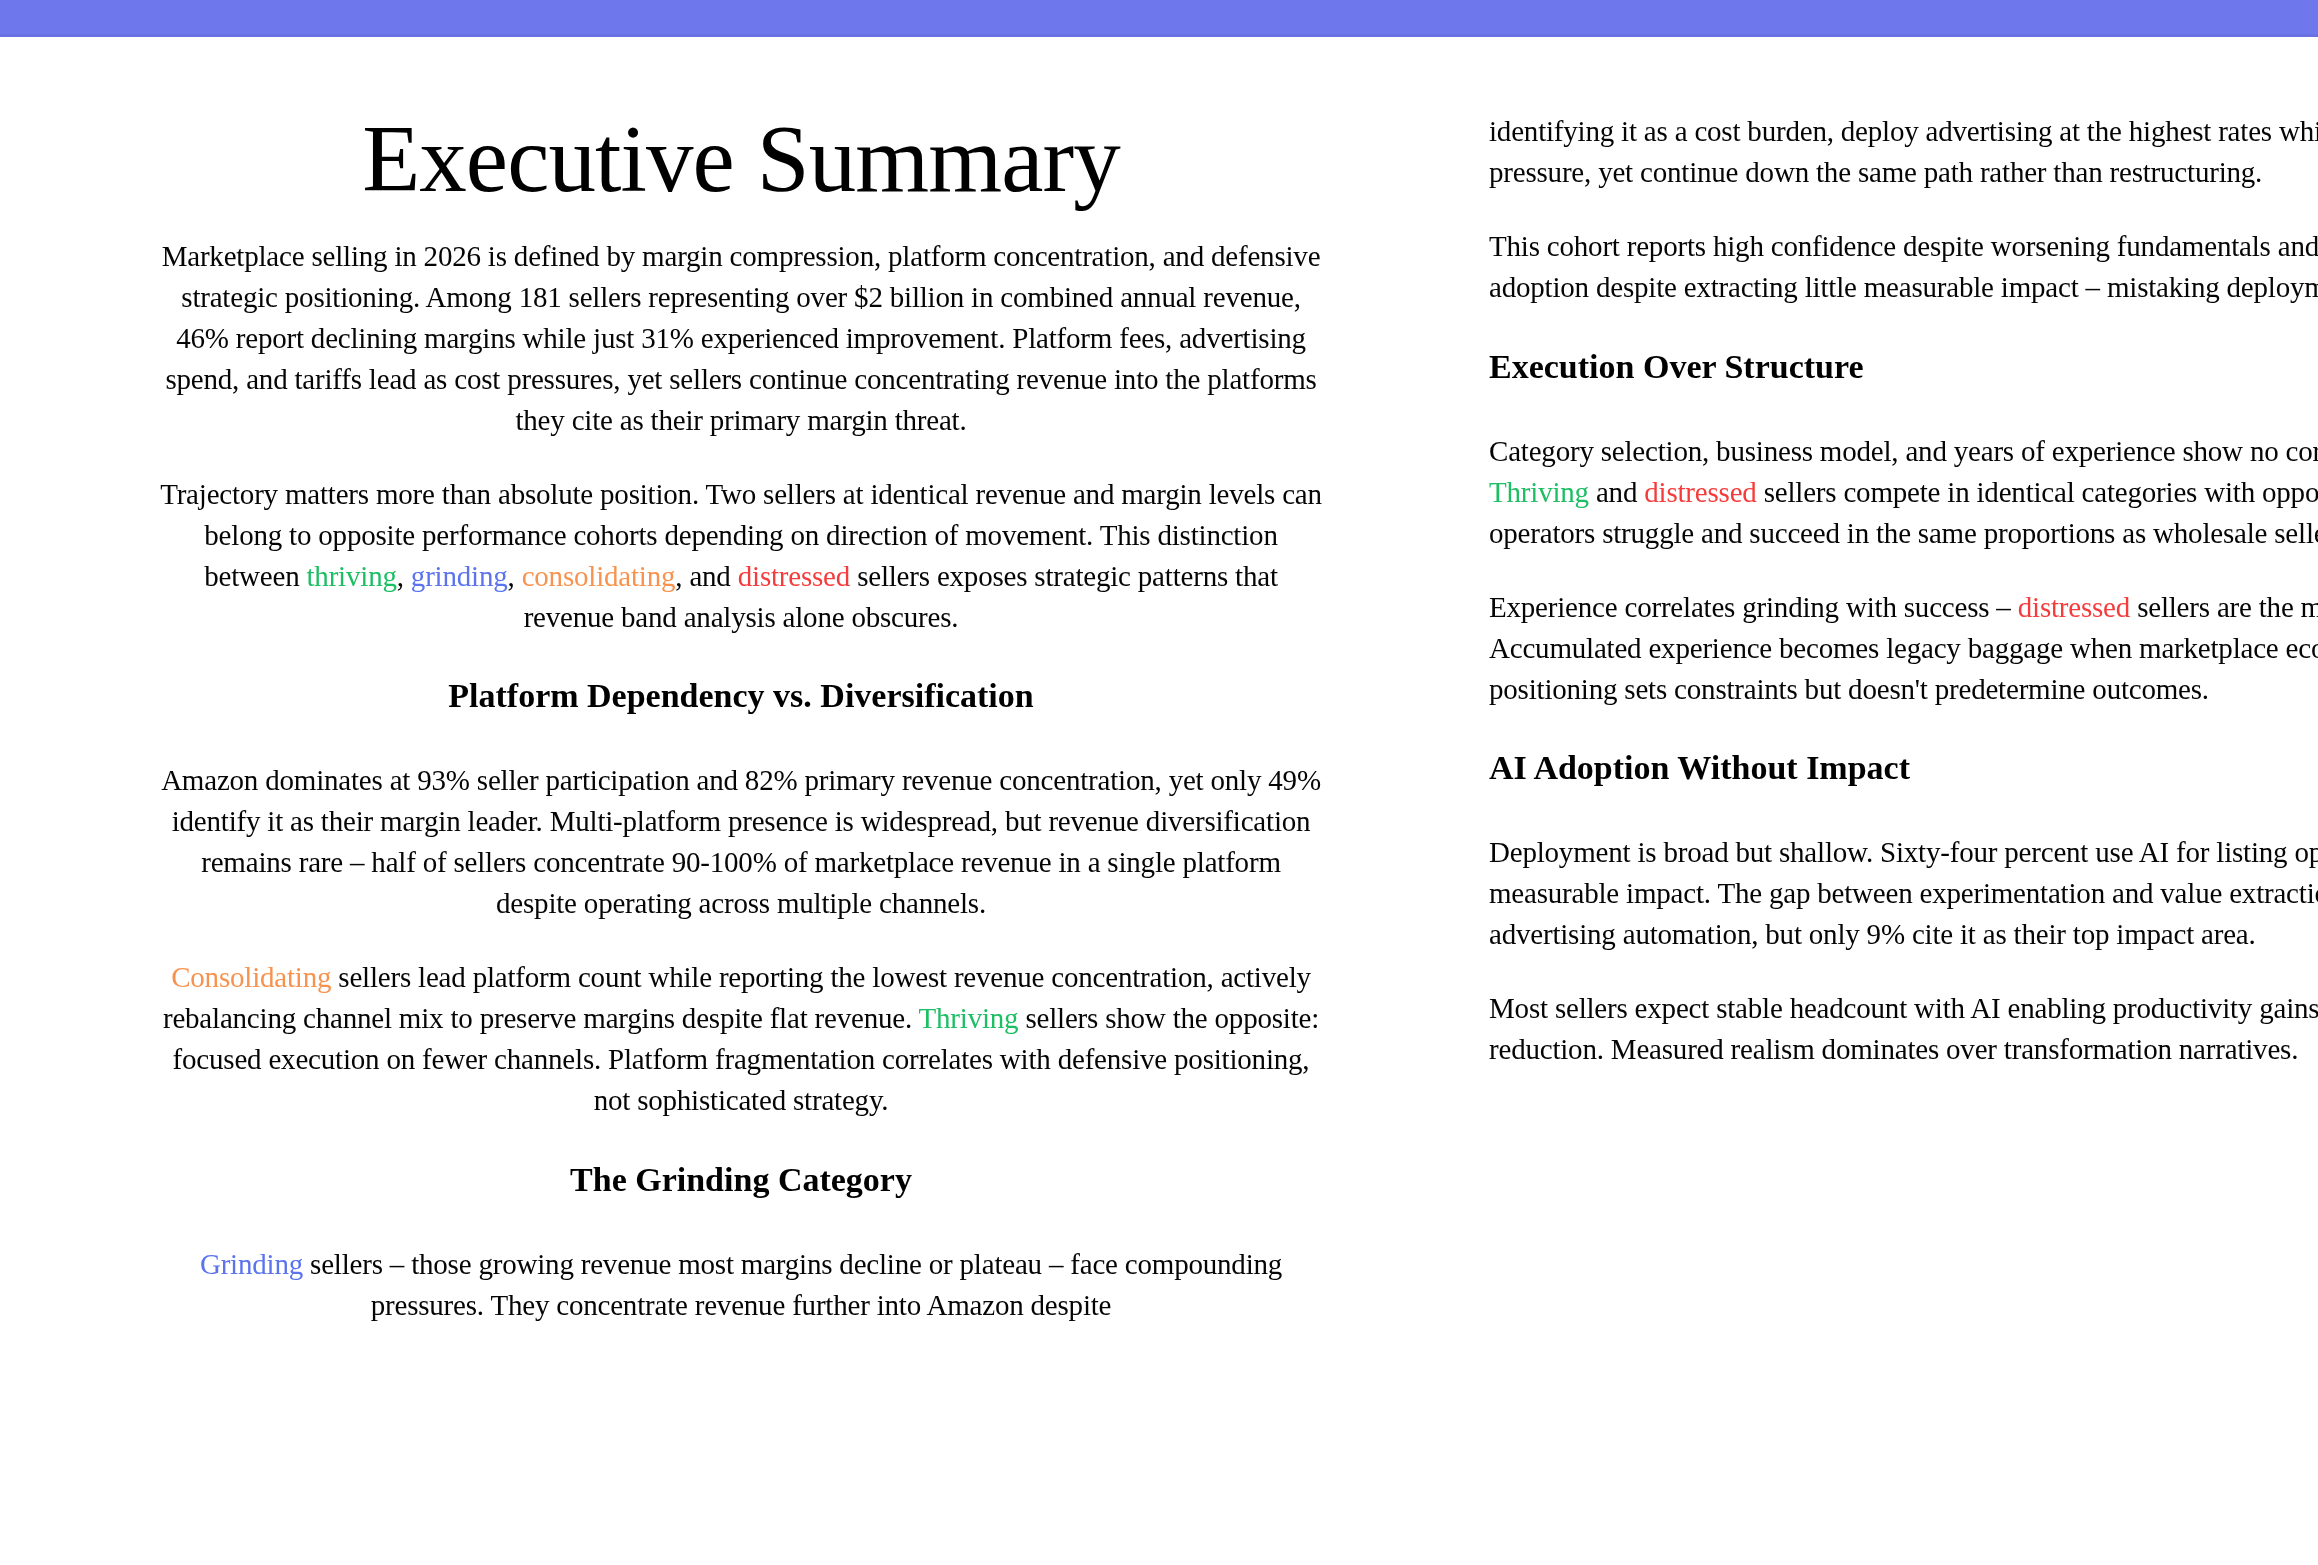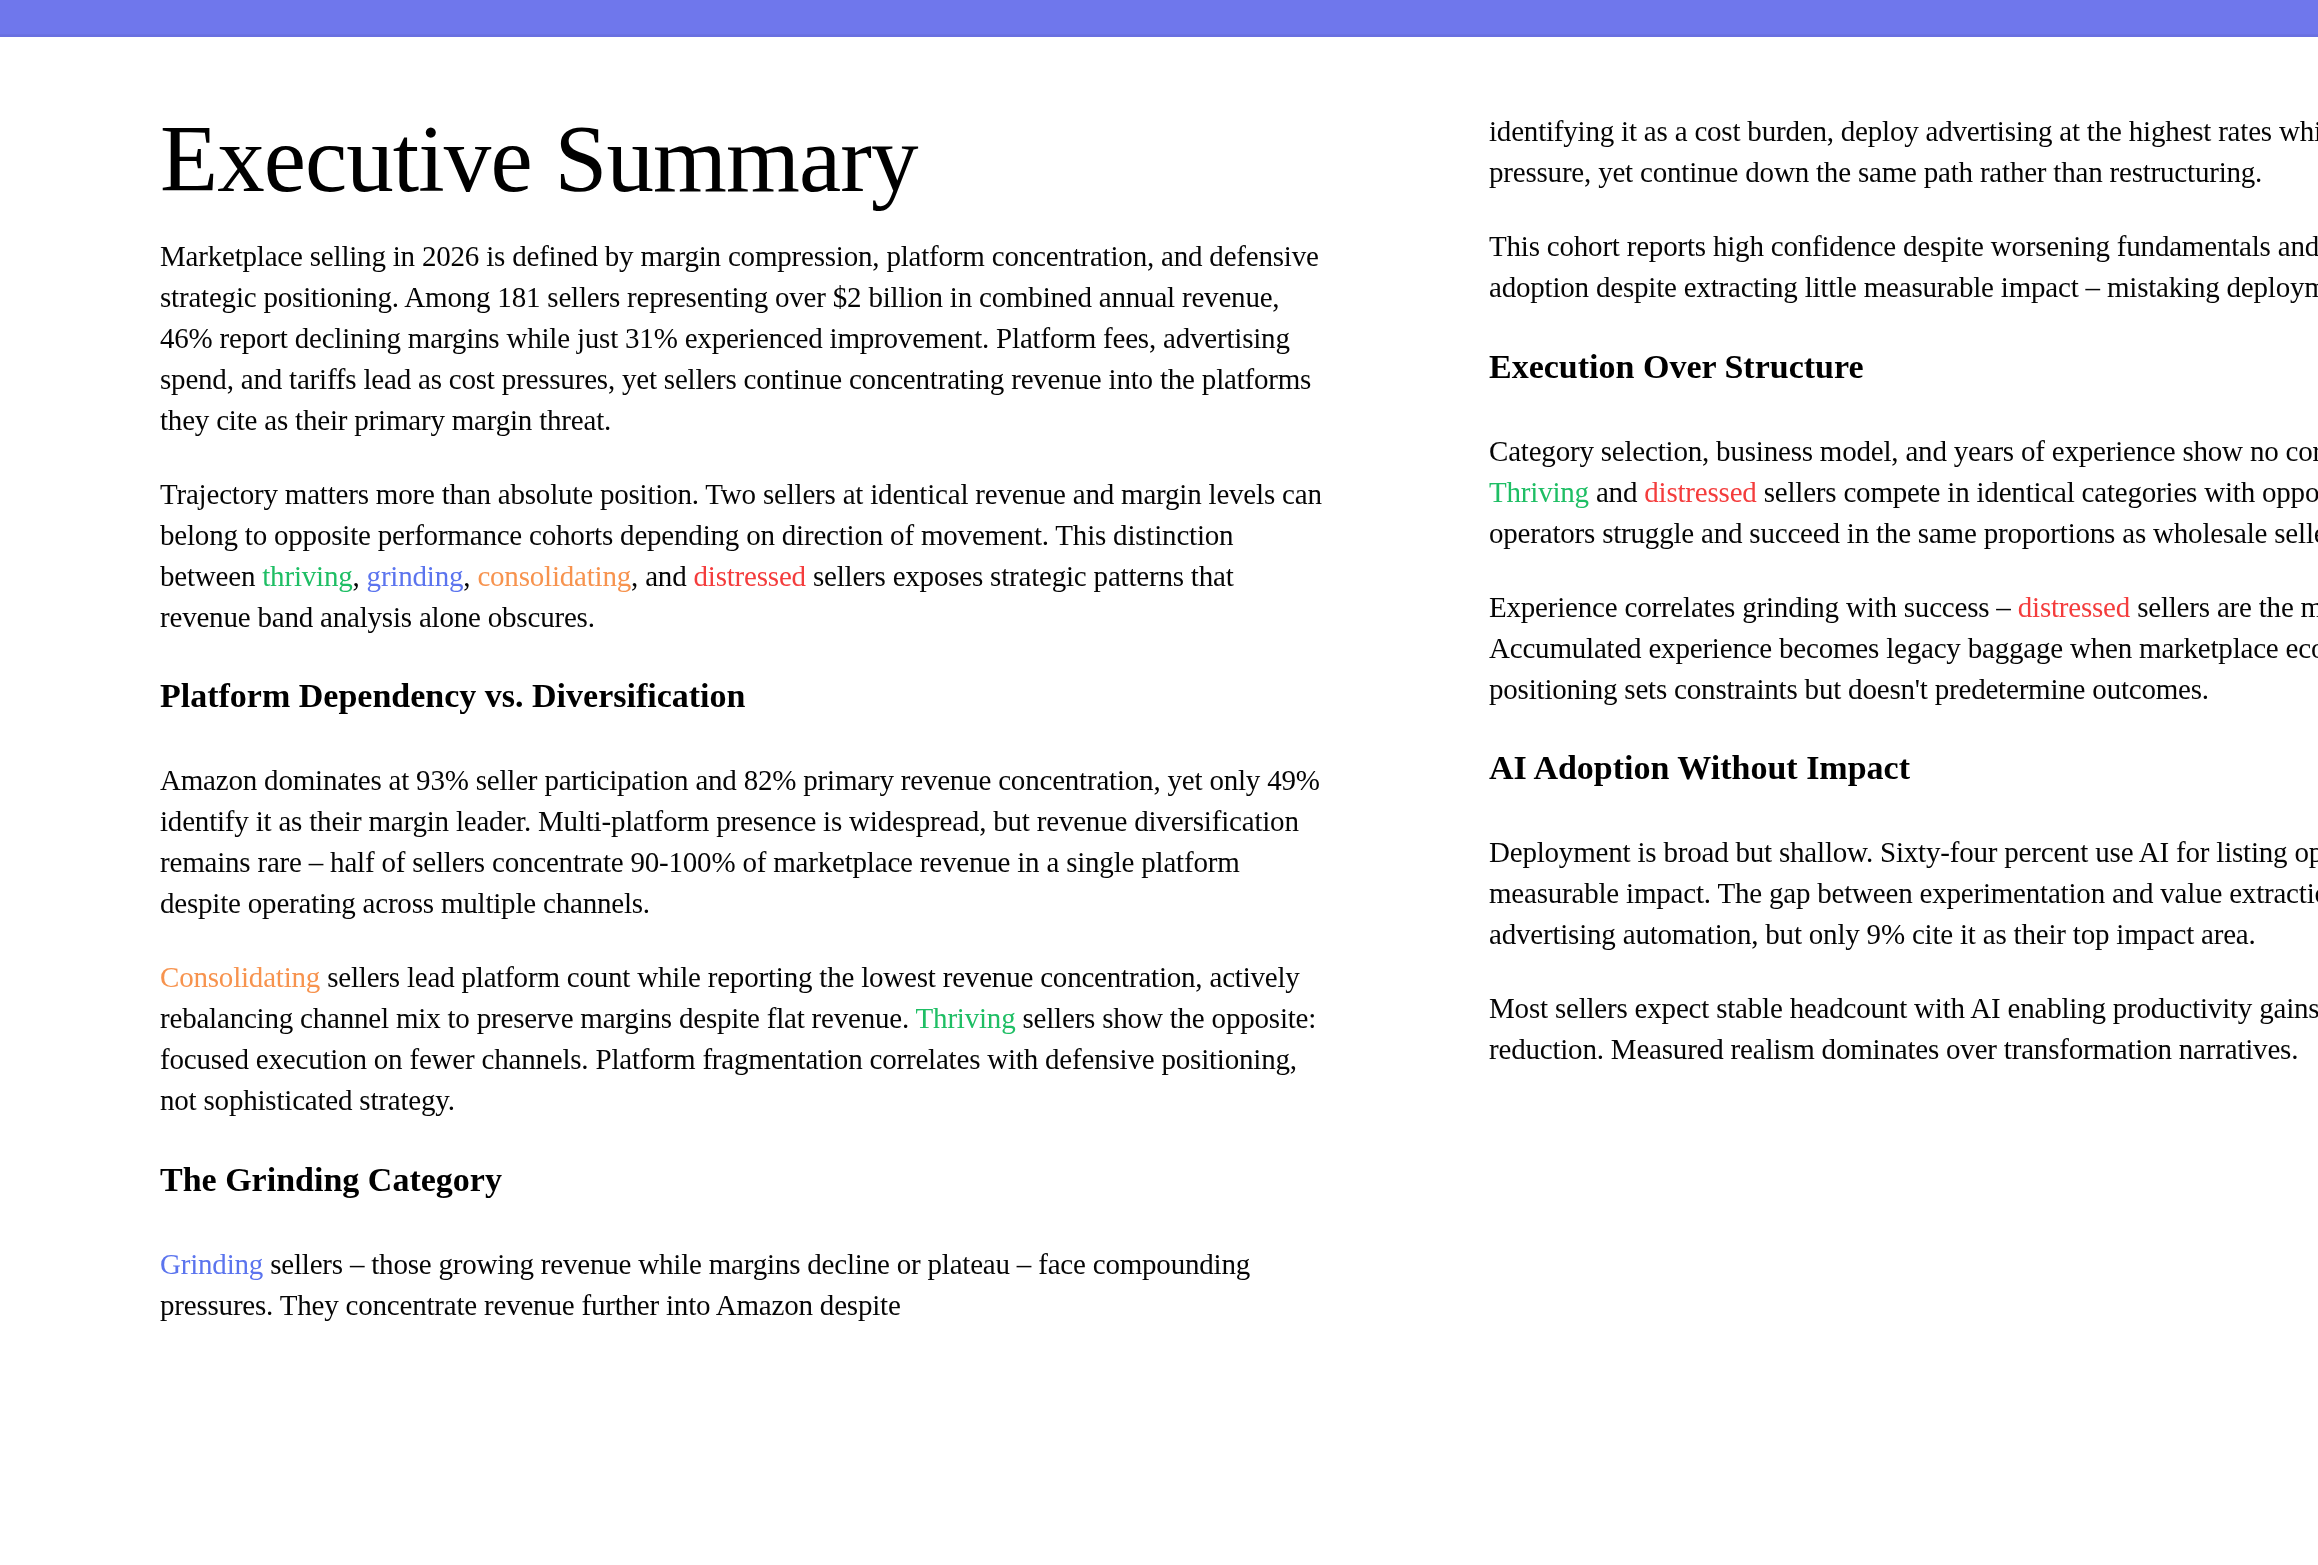--- a/index.html
+++ b/index.html
@@ -24,20 +24,21 @@
     background: var(--top-bar, #6F77EC);
     box-shadow: inset 0 -2.8px 0 rgba(0,0,0,0.05);
   }
   .col {
     position: absolute;
   }
   .col-left {
     left: 160px;
     top: 100px;
     width: 1162px;
+    text-align: center;
   }
   .col-right {
     left: 1489px;
     top: 111px;
     width: 1187px;
   }
   h1.title {
     margin: 0 0 16.7px 0;
     font-weight: 400;
     font-size: 95px;
@@ -74,21 +75,21 @@
 
   <div class="col col-left">
     <h1 class="title">Executive Summary</h1>
     <div class="blocks">
         <p class="body"><span>Marketplace selling in 2026 is defined by margin compression, platform concentration, and defensive strategic positioning. Among 181 sellers representing over $2 billion in combined annual revenue, 46% report declining margins while just 31% experienced improvement. Platform fees, advertising spend, and tariffs lead as cost pressures, yet sellers continue concentrating revenue into the platforms they cite as their primary margin threat.</span></p>
         <p class="body"><span>Trajectory matters more than absolute position. Two sellers at identical revenue and margin levels can belong to opposite performance cohorts depending on direction of movement. This distinction between </span><strong class="hl hl-green">thriving</strong><span>, </span><strong class="hl hl-blue">grinding</strong><span>, </span><strong class="hl hl-orange">consolidating</strong><span>, and </span><strong class="hl hl-red">distressed</strong><span> sellers exposes strategic patterns that revenue band analysis alone obscures.</span></p>
         <h2 class="section">Platform Dependency vs. Diversification</h2>
         <p class="body"><span>Amazon dominates at 93% seller participation and 82% primary revenue concentration, yet only 49% identify it as their margin leader. Multi-platform presence is widespread, but revenue diversification remains rare – half of sellers concentrate 90-100% of marketplace revenue in a single platform despite operating across multiple channels.</span></p>
         <p class="body"><strong class="hl hl-orange">Consolidating</strong><span> sellers lead platform count while reporting the lowest revenue concentration, actively rebalancing channel mix to preserve margins despite flat revenue. </span><strong class="hl hl-green">Thriving</strong><span> sellers show the opposite: focused execution on fewer channels. Platform fragmentation correlates with defensive positioning, not sophisticated strategy.</span></p>
         <h2 class="section">The Grinding Category</h2>
-        <p class="body"><strong class="hl hl-blue">Grinding</strong><span> sellers – those growing revenue while margins decline or plateau – face compounding pressures. They concentrate revenue further into Amazon despite</span></p>
+        <p class="body"><strong class="hl hl-blue">Grinding</strong><span> sellers – those growing revenue most margins decline or plateau – face compounding pressures. They concentrate revenue further into Amazon despite</span></p>
       </div>
   </div>
 
   <div class="col col-right">
     <div class="blocks">
         <p class="body"><span>identifying it as a cost burden, deploy advertising at the highest rates while citing it as their top margin pressure, yet continue down the same path rather than restructuring.</span></p>
         <p class="body"><span>This cohort reports high confidence despite worsening fundamentals and sees minimal friction in AI adoption despite extracting little measurable impact – mistaking deployment for success.</span></p>
         <h2 class="section">Execution Over Structure</h2>
         <p class="body"><span>Category selection, business model, and years of experience show no correlation with performance. </span><strong class="hl hl-green">Thriving</strong><span> and </span><strong class="hl hl-red">distressed</strong><span> sellers compete in identical categories with opposite outcomes. Private label operators struggle and succeed in the same proportions as wholesale sellers.</span></p>
         <p class="body"><span>Experience correlates grinding with success – </span><strong class="hl hl-red">distressed</strong><span> sellers are the most tenured cohort. Accumulated experience becomes legacy baggage when marketplace economics shift. Structural positioning sets constraints but doesn't predetermine outcomes.</span></p>

